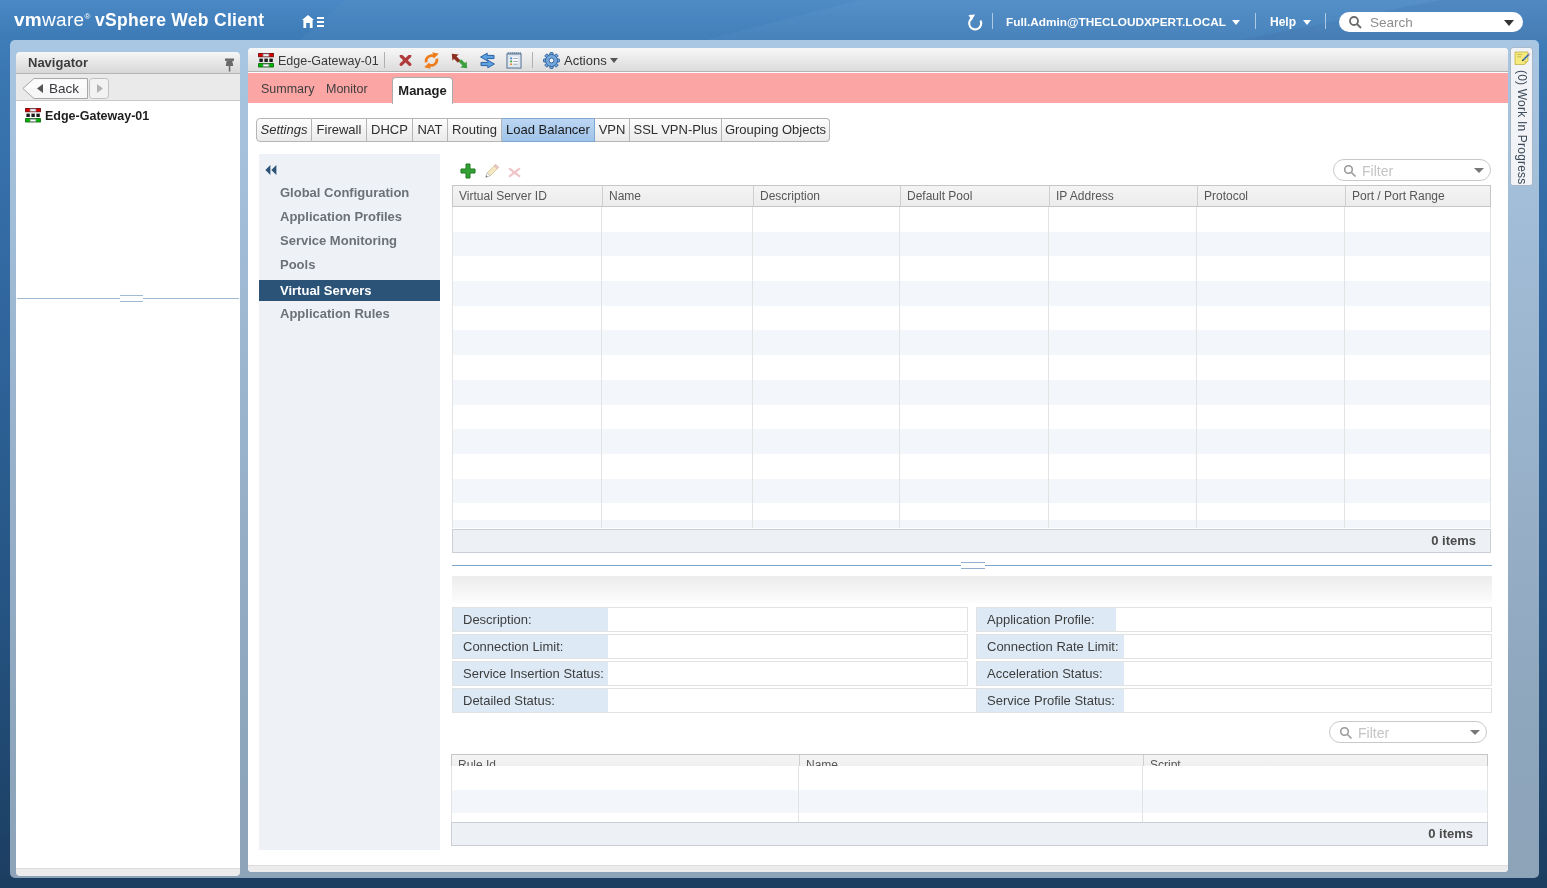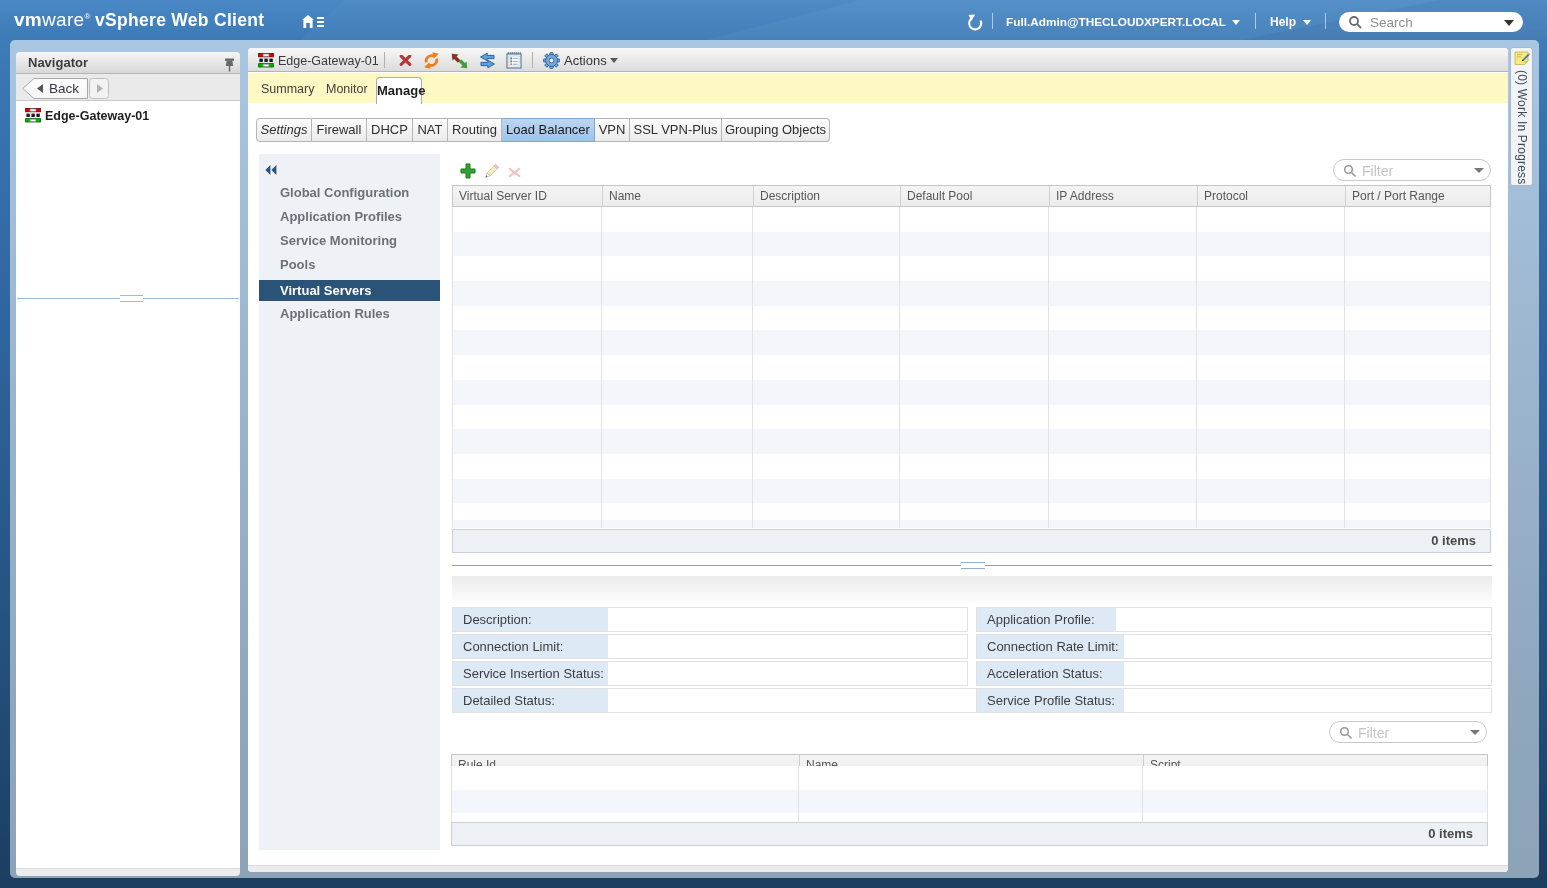--- a/index.html
+++ b/index.html
@@ -41,23 +41,23 @@
 #navsplit { position:absolute; left:1px; top:246px; width:222px; height:1px; background:#9fbbd6; }
 #navsplit .h { position:absolute; left:103px; top:-3px; width:23px; height:7px; background:#fff; border-top:1.5px solid #9fbbd6; border-bottom:1.5px solid #9fbbd6; }
 
 
 #main { position:absolute; left:248px; top:48px; width:1260px; height:824px; background:#fff; border-radius:4px; }
 .pfoot2 { position:absolute; left:0; bottom:0; width:100%; height:7px; background:#ececec; border-radius:0 0 4px 4px; border-top:1px solid #dcdcdc; }
 #mtool { position:absolute; left:0; top:0; width:100%; height:24px; border-radius:4px 4px 0 0;
   background:linear-gradient(180deg,#f7f7f7,#dcdcdc); border-bottom:1px solid #b3b3b3; }
 #mtitle { position:absolute; left:30px; top:6px; font-size:12.5px; color:#3a3a3a; }
 .tsep { position:absolute; top:4px; width:1px; height:16px; background:#b0b0b0; }
-#mtabs { position:absolute; left:0; top:25px; width:100%; height:30px; background:#fef9c3; }
+#mtabs { position:absolute; left:0; top:25px; width:100%; height:30px; background:#fca5a5; }
 .tab { position:absolute; top:9px; font-size:12.5px; color:#3e3e3e; }
-#tab-manage { position:absolute; left:128px; top:29px; width:46px; height:27px; background:#fff;
+#tab-manage { position:absolute; left:144px; top:29px; width:61px; height:27px; background:#fff;
   border:1px solid #ababab; border-bottom:none; border-radius:4px 4px 0 0;
   font-size:13px; font-weight:700; color:#1e1e1e; text-align:center; line-height:25px; }
 
 
 #subtabs { position:absolute; left:8px; top:70px; height:24px; }
 .stb { position:absolute; top:0; height:24px; background:linear-gradient(180deg,#fdfdfd,#eaeaea);
   border:1px solid #b5b5b5; border-left:none; font-size:13px; color:#2e2e2e; text-align:center; line-height:22px; }
 .stb.first { border-left:1px solid #b5b5b5; border-radius:4px 0 0 4px;font-style:italic; }
 .stb.last { border-radius:0 4px 4px 0; }
 .stb.sel { background:linear-gradient(180deg,#bcd6f3,#9fc3e9); border-color:#7fa7d1; color:#1a1a1a; }

